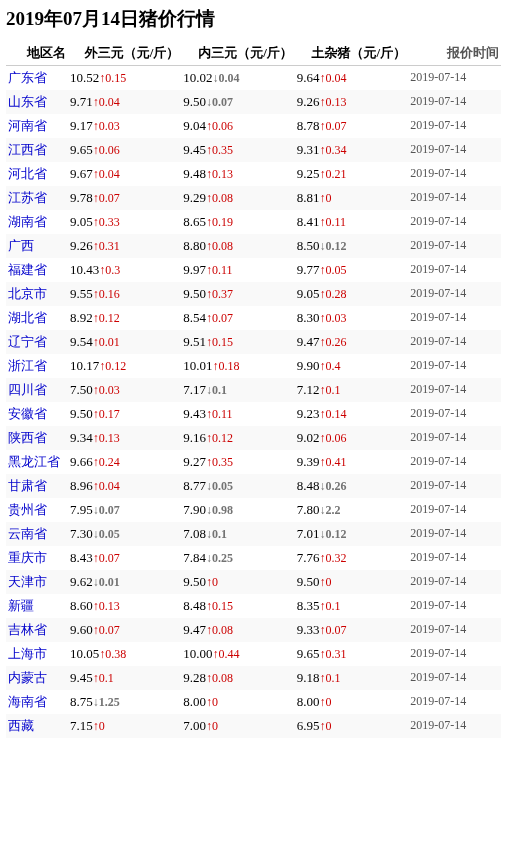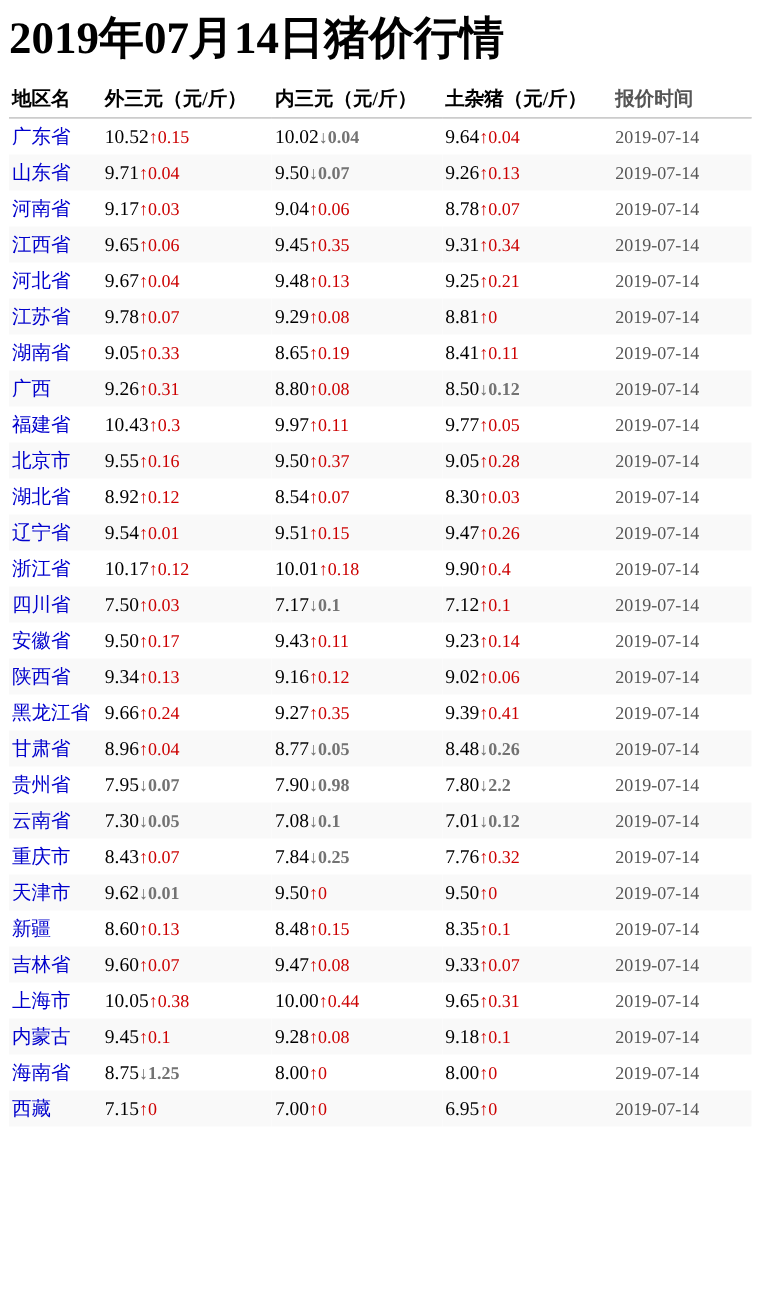--- a/index.html
+++ b/index.html
@@ -4,33 +4,33 @@
   <style>
     * { margin: 0; padding: 0; box-sizing: border-box; }
     body {
       font-family: SimSun, "宋体", serif;
       background: #fff;
       width: 507px;
       min-height: 866px;
       padding: 8px 6px;
     }
     h1 {
-      font-size: 30px;
+      font-size: 19px;
       font-weight: bold;
       color: #000;
       margin-bottom: 10px;
       line-height: 1.2;
     }
     table {
       width: 100%;
       border-collapse: collapse;
       font-size: 13px;
     }
     thead tr th {
-      text-align: left;
+      text-align: right;
       font-weight: bold;
       color: #000;
       padding: 3px 2px;
       border-bottom: 1px solid #ccc;
       white-space: nowrap;
     }
     tbody tr td {
       padding: 3px 2px;
       white-space: nowrap;
       color: #000;

